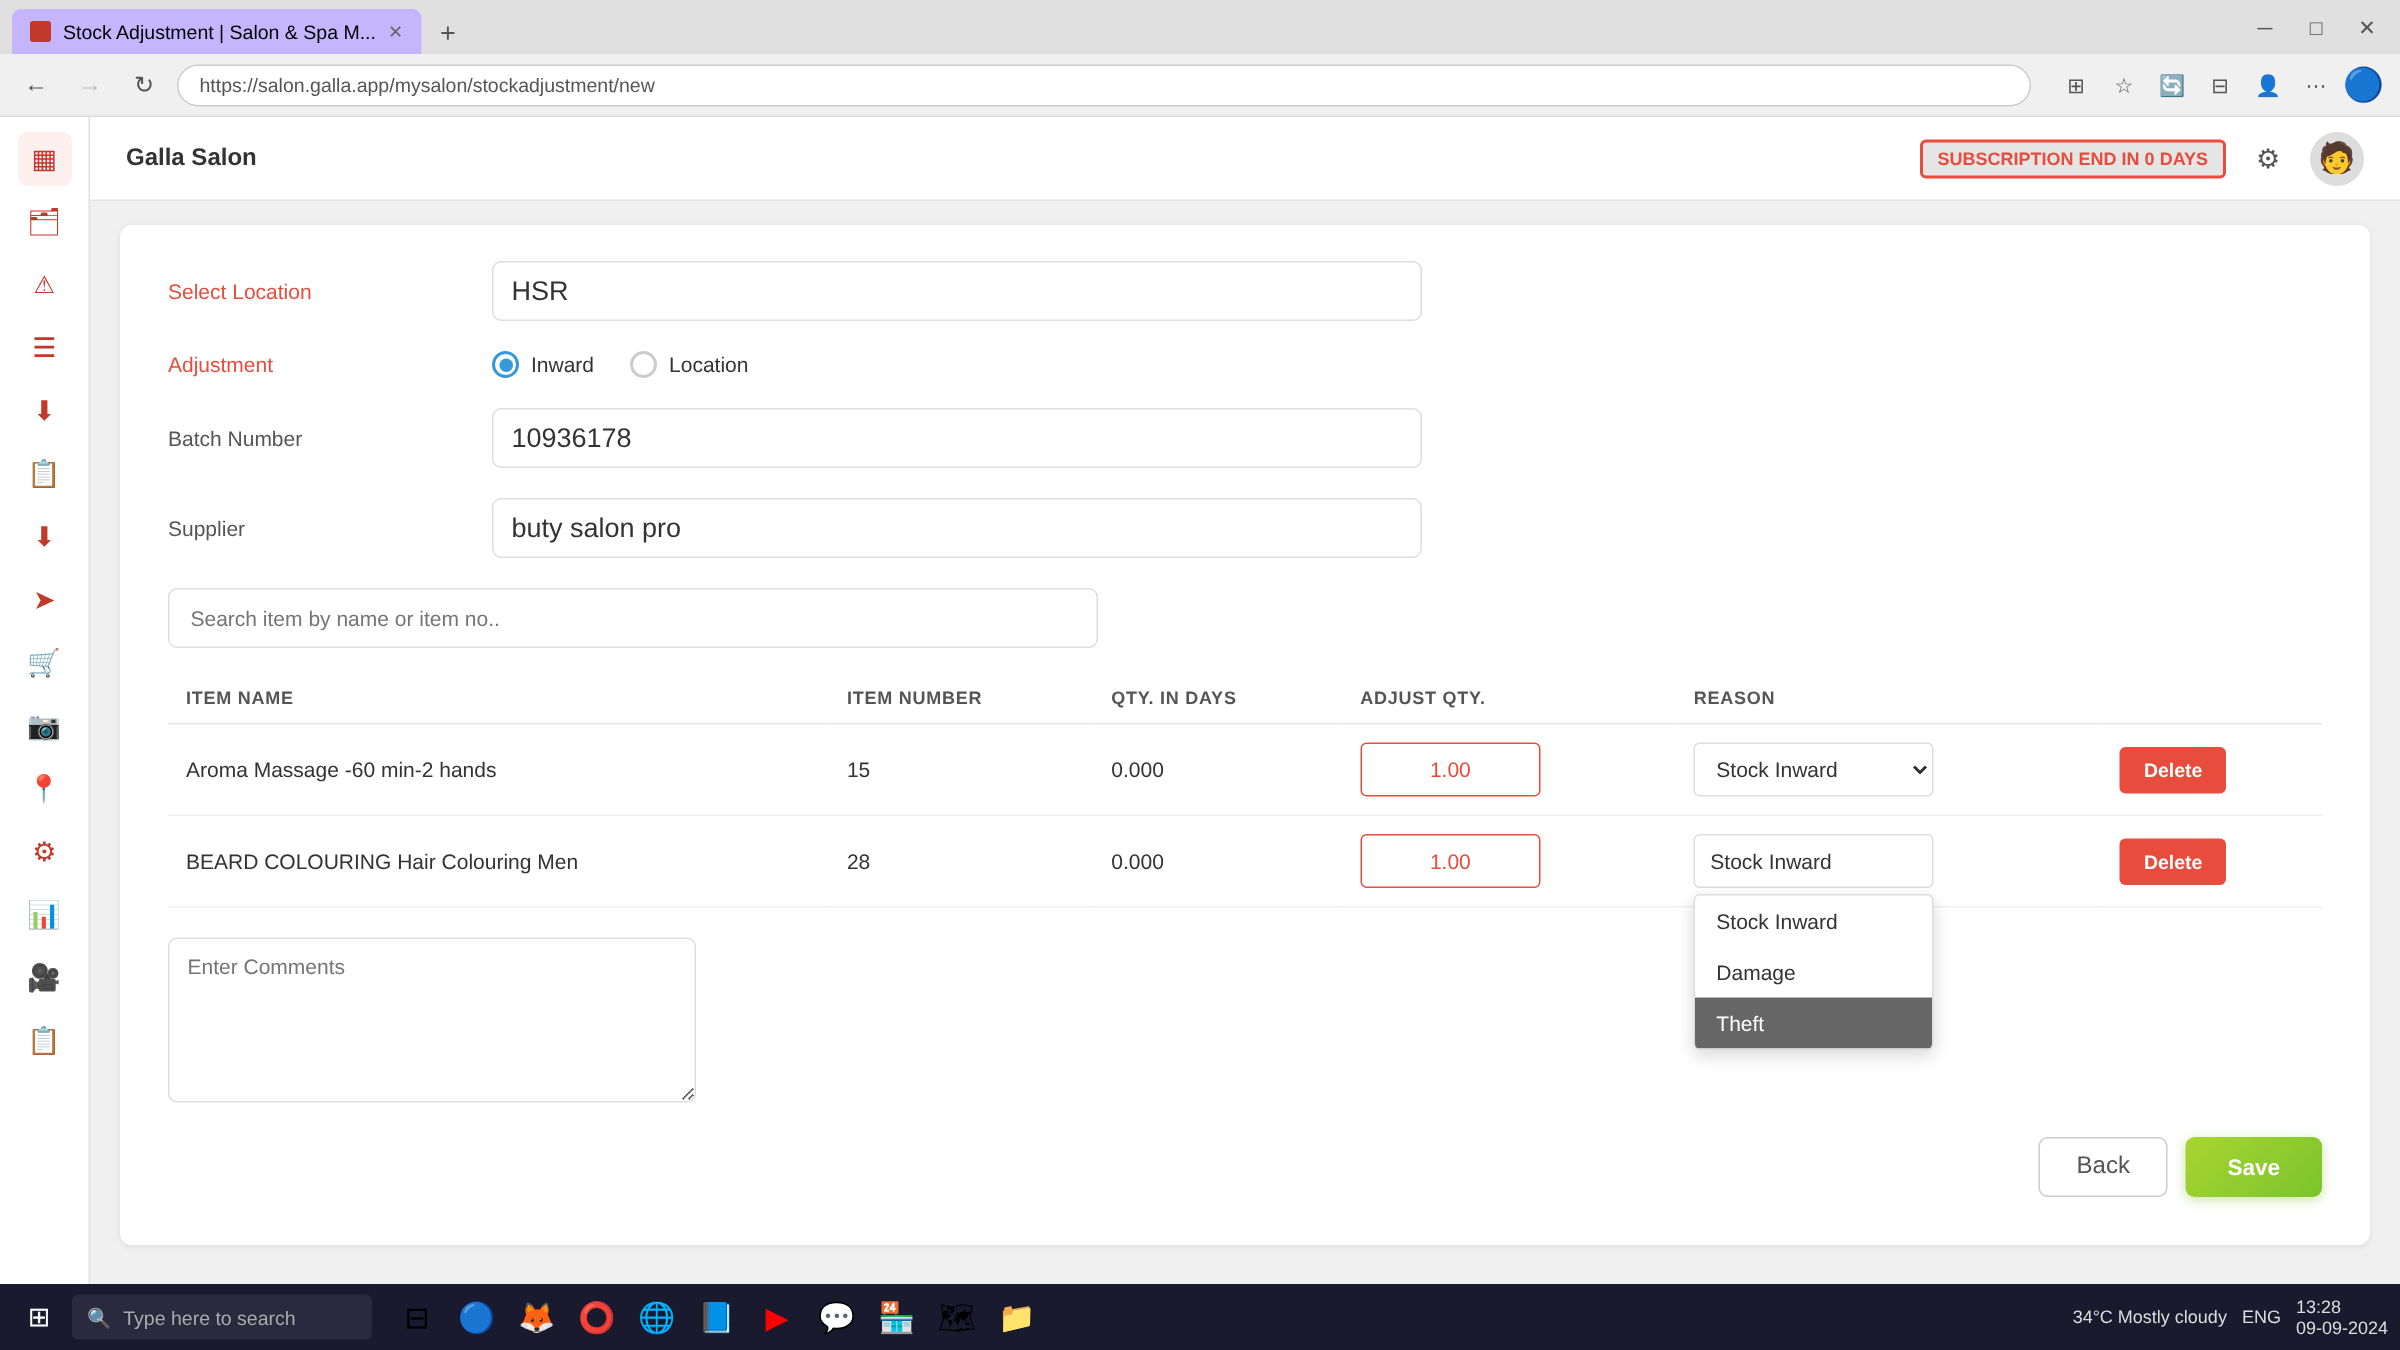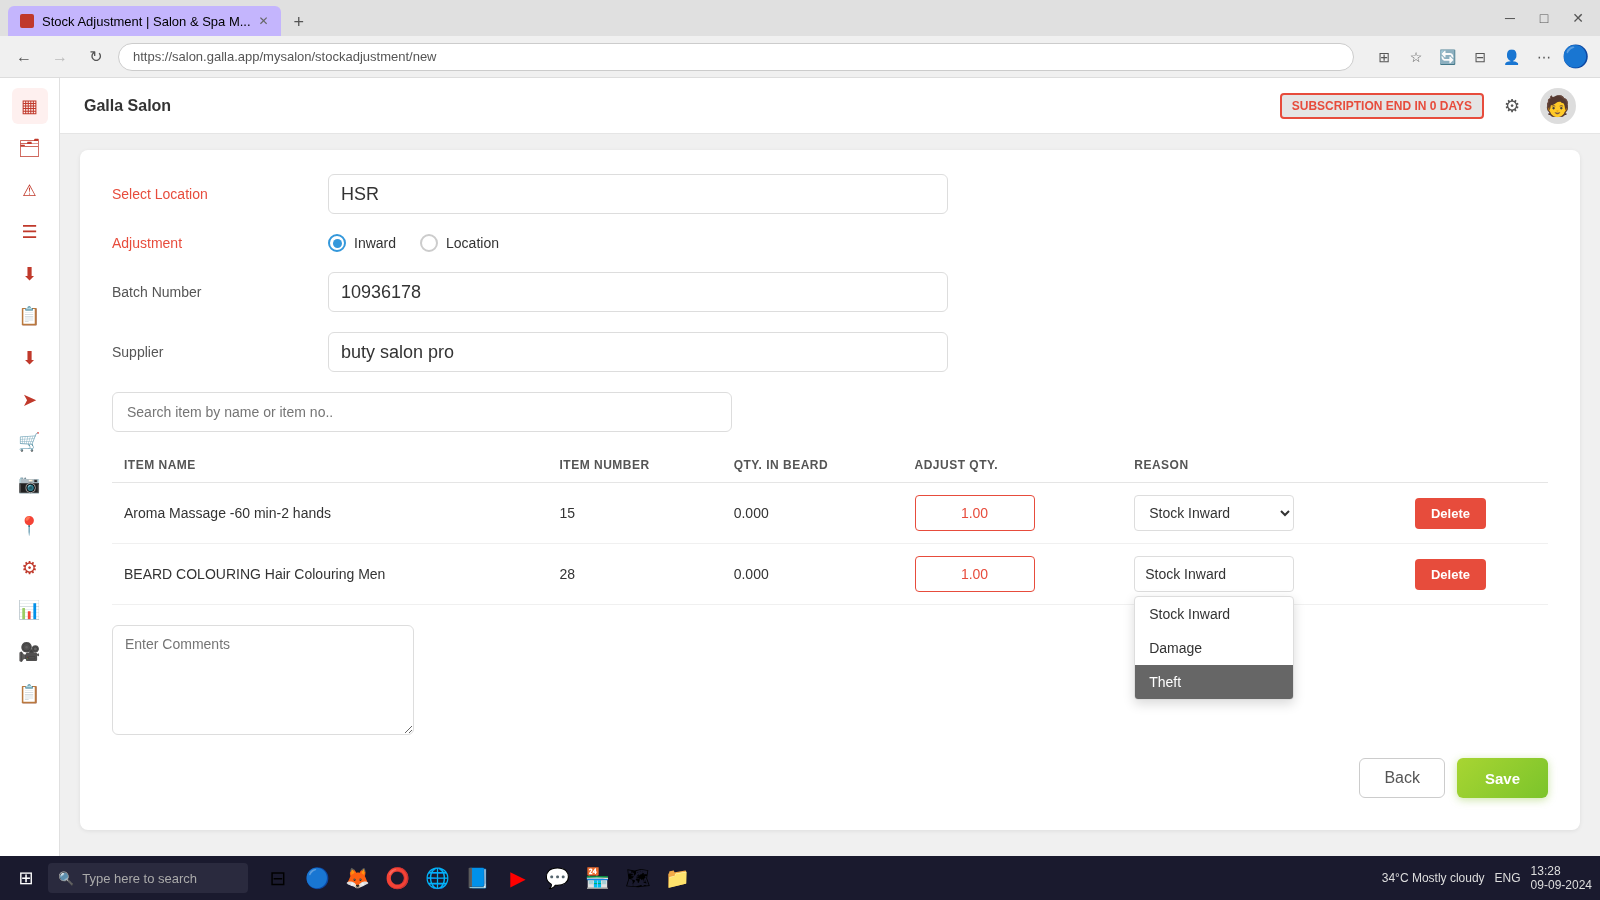--- a/index.html
+++ b/index.html
@@ -307,21 +307,21 @@
     .dropdown-item {
       padding: 9px 14px;
       font-size: 14px;
       color: #333;
       cursor: pointer;
     }
     .dropdown-item.highlighted { background: #666; color: #fff; }
 
     
     .comments-textarea {
-      width: 302px;
+      width: 352px;
       height: 110px;
       border: 1px solid #ddd;
       border-radius: 6px;
       padding: 10px 12px;
       font-size: 14px;
       color: #aaa;
       resize: both;
       font-family: inherit;
     }
 
@@ -509,21 +509,21 @@
 
         <div class="search-bar-container">
           <input class="search-bar" type="text" placeholder="Search item by name or item no.." style="">
         </div>
 
         <table class="items-table">
           <thead>
             <tr>
               <th>ITEM NAME</th>
               <th>ITEM NUMBER</th>
-              <th>QTY. IN BEARD</th>
+              <th>QTY. IN DAYS</th>
               <th>ADJUST QTY.</th>
               <th>REASON</th>
               <th></th>
             </tr>
           </thead>
           <tbody>
 
             <tr>
               <td>Aroma Massage -60 min-2 hands</td>
               <td>15</td>

